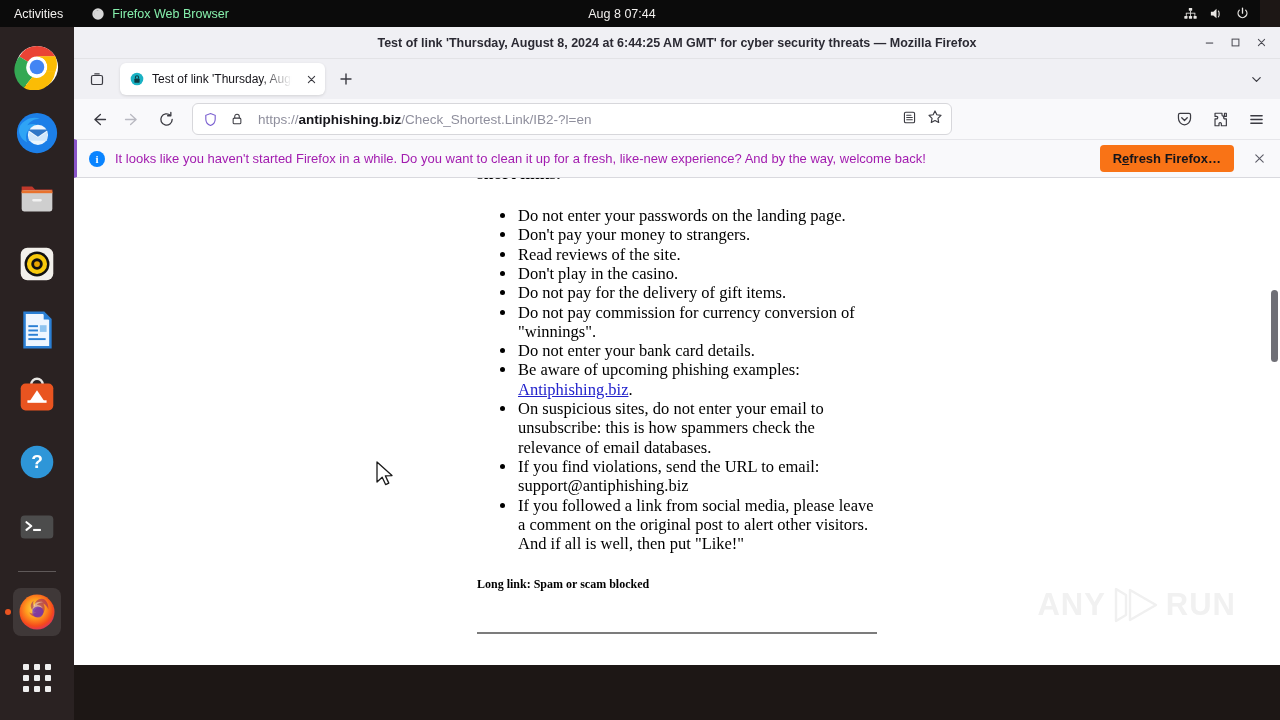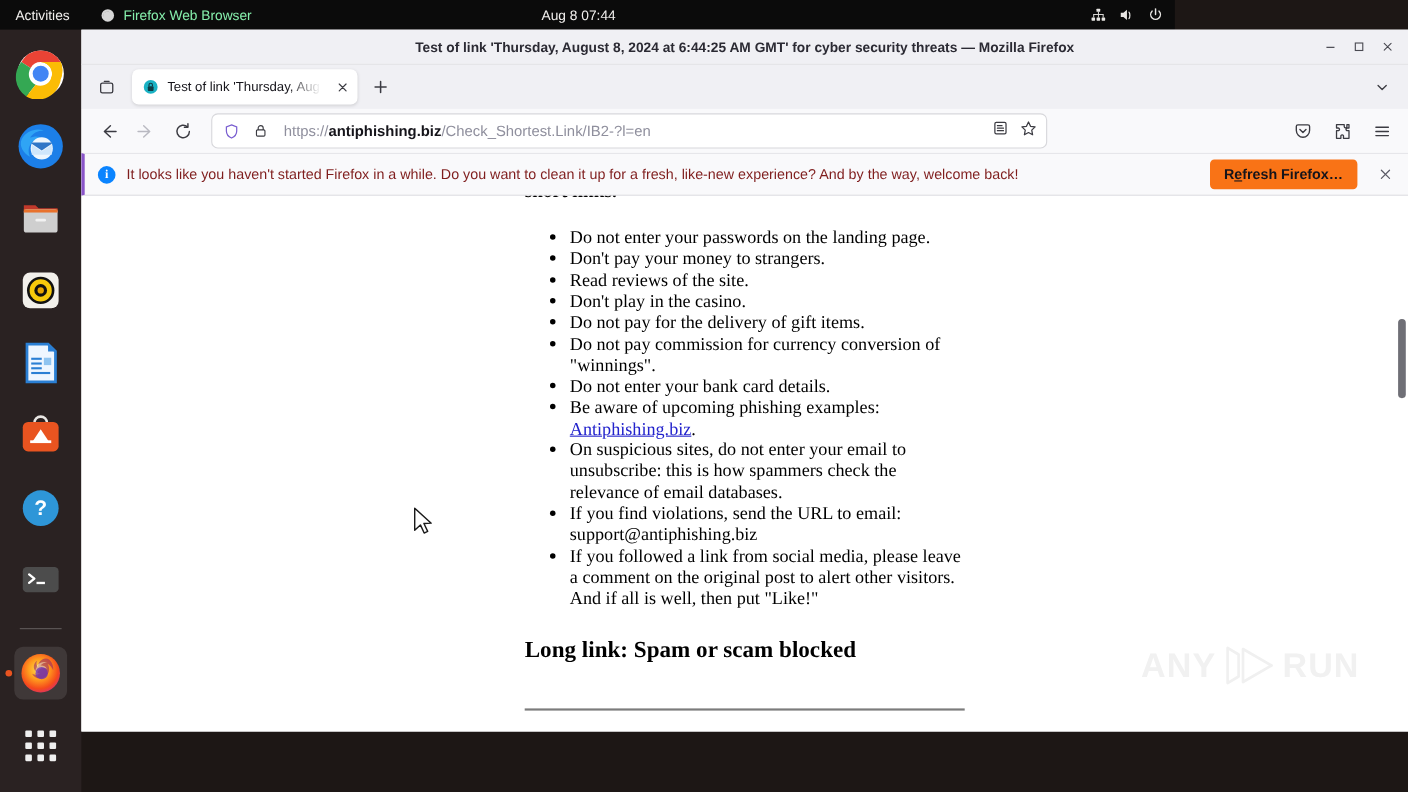--- a/index.html
+++ b/index.html
@@ -5,21 +5,21 @@
   * { box-sizing: border-box; margin: 0; padding: 0; }
   html, body {
     width: 1280px; height: 720px;
     overflow: hidden;
     font-family: "Liberation Sans", sans-serif;
     background: #1d1715;
   }
 
   
   #topbar {
-    position: absolute; top: 0; left: 0; width: 1068px; height: 27px;
+    position: absolute; top: 0; left: 0; width: 1260px; height: 27px;
     background: #0b0b0b; color: #e8e6e3;
     display: flex; align-items: center;
     font-size: 12.5px;
   }
   #topbar .activities { padding: 0 10px 0 14px; color: #f2f0ee; }
   #topbar .appmenu { display: flex; align-items: center; gap: 7px; margin-left: 18px; }
   #topbar .appname { color: #86efac; font-size: 12.5px; }
   #topbar .clock {
     position: absolute; left: 0; right: 16px; text-align: center;
     font-size: 12.5px; color: #f2f0ee; pointer-events: none;
@@ -152,21 +152,21 @@
     border-top: 1px solid #e6e6ea; border-bottom: 1px solid #d9d9de;
     border-left: 3px solid #8a55c9;
     display: flex; align-items: center; padding: 0 10px 0 12px; gap: 10px;
   }
   #notifbar .infoicon {
     width: 16px; height: 16px; border-radius: 50%; background: #0a84ff;
     color: #fff; font-size: 11px; font-weight: bold;
     display:flex; align-items:center; justify-content:center; flex: 0 0 16px;
     font-family: "Liberation Serif", serif;
   }
-  #notifbar .ntext { font-size: 13px; color: #7f1d1d; flex: 1 1 auto; white-space: nowrap; }
+  #notifbar .ntext { font-size: 13px; color: #a21caf; flex: 1 1 auto; white-space: nowrap; }
   #notifbar .nbtn {
     background: #f97316; border: none; border-radius: 4px;
     font-size: 13px; font-weight: bold; color: #15141a;
     padding: 6px 13px; white-space: nowrap;
     font-family: "Liberation Sans", sans-serif;
   }
   #notifbar .nbtn u { text-decoration: underline; }
   #notifbar .nclose {
     width: 22px; height: 22px; display:flex; align-items:center; justify-content:center;
     color:#5b5b66; flex: 0 0 22px; margin-left: 4px;
@@ -177,21 +177,21 @@
     flex: 1 1 auto; background: #ffffff; position: relative; overflow: hidden;
     font-family: "Liberation Serif", serif;
   }
   #page {
     position: absolute; left: 0; right: 0; top: -16px;
     display: flex; justify-content: center;
   }
   #pagecol { width: 400px; }
   #pagecol h2 {
     font-family: "Liberation Serif", serif;
-    font-size: 21px; font-weight: bold; color: #000;
+    font-size: 12px; font-weight: bold; color: #000;
     line-height: 1.32;
   }
   #pagecol .cutline {
     font-size: 17.5px; font-weight: bold; line-height: 1.32;
     color: #000; white-space: nowrap;
   }
   #pagecol ul {
     margin: 21px 0 0 0; padding-left: 40px; list-style: disc;
   }
   #pagecol ul li {

